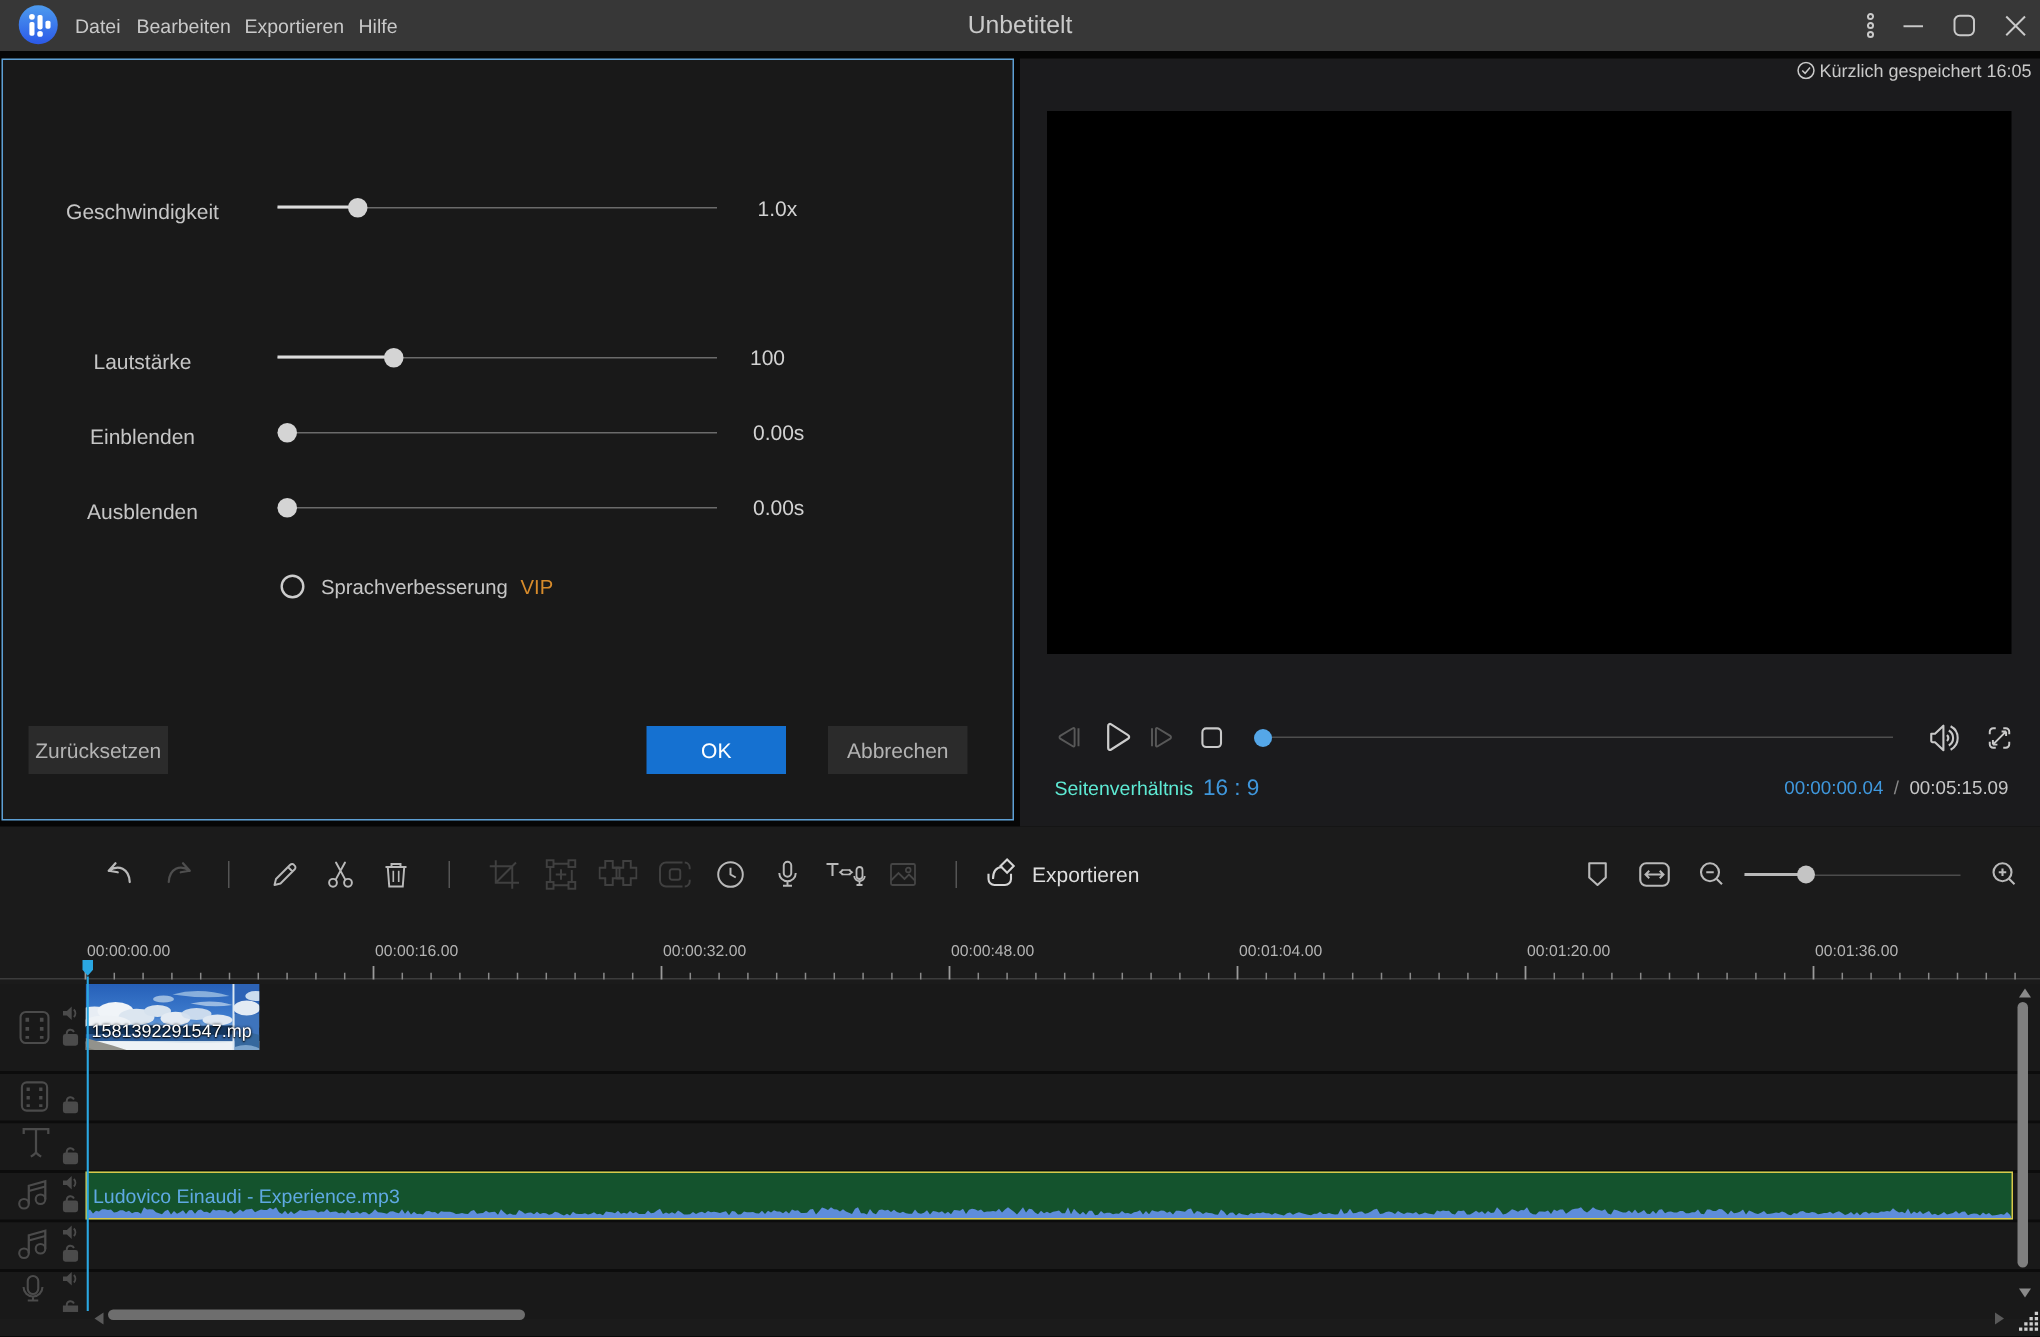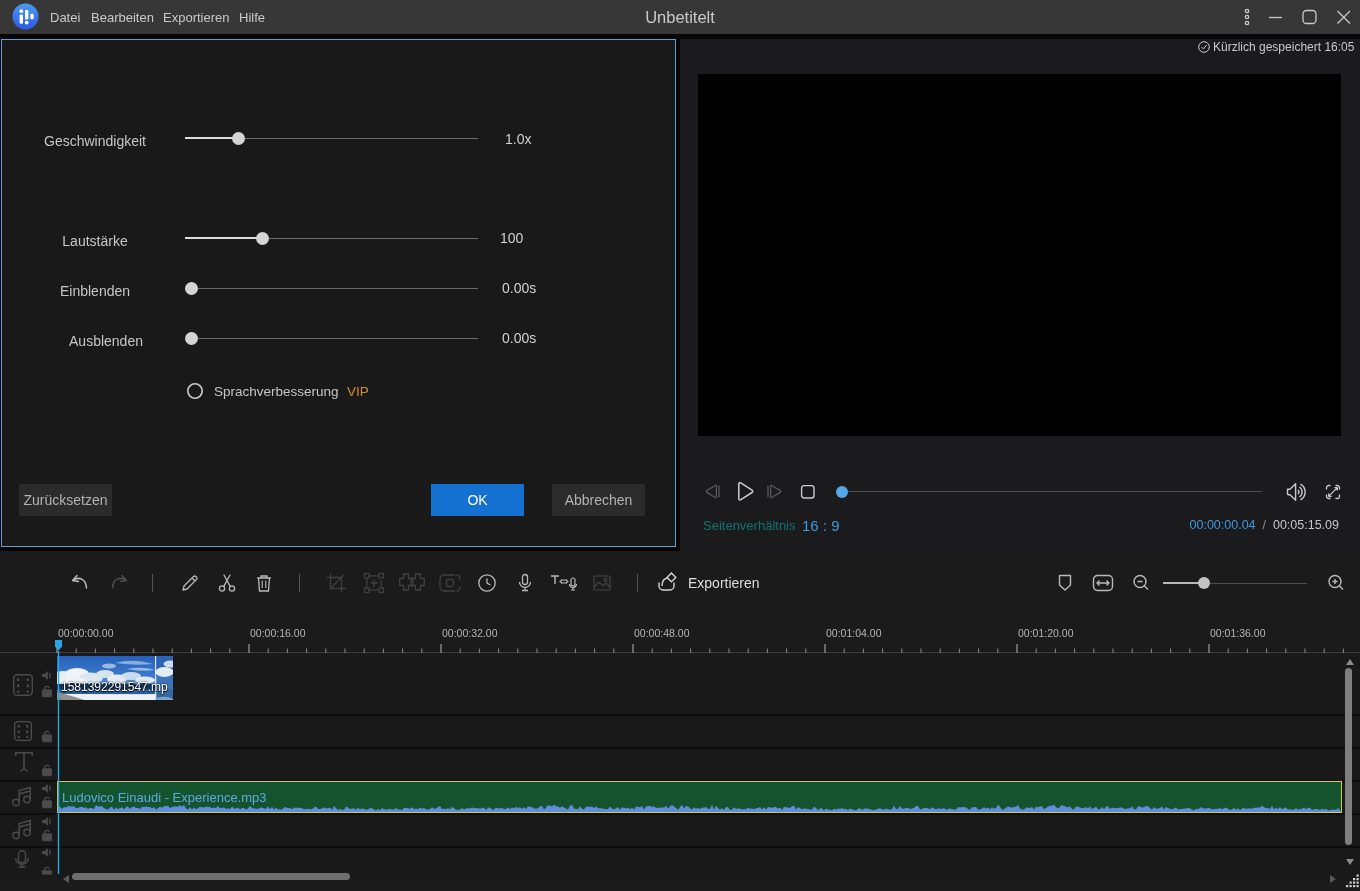--- a/index.html
+++ b/index.html
@@ -89,21 +89,21 @@
     </div>
     <div class="dvalue" style="left:498px;top:190px">100</div>
 
     <div class="dlabel" style="left:33px;top:243px">Einblenden</div>
     <div class="slider" style="left:183px;top:242px">
       <div class="track"></div>
       <div class="thumb" style="left:0px"></div>
     </div>
     <div class="dvalue" style="left:500px;top:240px">0.00s</div>
 
-    <div class="dlabel" style="left:44px;top:293px">Ausblenden</div>
+    <div class="dlabel" style="left:33px;top:293px">Ausblenden</div>
     <div class="slider" style="left:183px;top:292px">
       <div class="track"></div>
       <div class="thumb" style="left:0px"></div>
     </div>
     <div class="dvalue" style="left:500px;top:290px">0.00s</div>
 
     <svg class="abs" style="left:184px;top:342px" width="18" height="18" viewBox="0 0 18 18">
       <circle cx="9" cy="9" r="7.2" fill="none" stroke="#cccccc" stroke-width="1.6"></circle>
     </svg>
     <div class="abs" style="left:212px;top:344px;font-size:13.5px;color:#c6c6c6">Sprachverbesserung</div>
@@ -157,21 +157,21 @@
     </svg>
 
     <svg class="abs" style="left:634px;top:3px" width="18" height="18" viewBox="0 0 18 18">
       <g fill="none" stroke="#c9c9c9" stroke-width="1.3">
         <path d="M11.5 2.5 H13.2 A2.3 2.3 0 0 1 15.5 4.8 V6.5 M15.5 11.5 V13.2 A2.3 2.3 0 0 1 13.2 15.5 H11.5 M6.5 15.5 H4.8 A2.3 2.3 0 0 1 2.5 13.2 V11.5 M2.5 6.5 V4.8 A2.3 2.3 0 0 1 4.8 2.5 H6.5"></path>
         <path d="M4.6 13.4 L13.4 4.6 M13.4 4.6 H10.4 M13.4 4.6 V7.6 M4.6 13.4 H7.6 M4.6 13.4 V10.4"></path>
       </g>
     </svg>
   </div>
 
-  <div class="abs" style="left:703px;top:518px;font-size:13px;color:#0f766e">Seitenverhältnis</div>
+  <div class="abs" style="left:703px;top:518px;font-size:13px;color:#5eead4">Seitenverhältnis</div>
   <div class="abs" style="left:802px;top:517px;font-size:15px;color:#3f97dc">16 : 9</div>
   <div class="abs" style="right:21px;top:518px;font-size:12.5px;color:#3f97dc">00:00:00.04&nbsp; <span style="color:#8a8a8a">/</span>&nbsp; <span style="color:#c6c6c6">00:05:15.09</span></div>
 
   <div class="abs" id="timeline">
 
     <div id="toolbar" class="abs" style="left:0;top:0;width:1360px;height:60px">
 
       <svg class="abs" style="left:69px;top:21px" width="22" height="22" viewBox="0 0 22 22">
         <path d="M3.5 8.5 L8 3.5 M3.5 8.5 L9.5 9.5 M3.5 8.5 C10 4 17 7 17.5 16" fill="none" stroke="#b9b9b9" stroke-width="1.5" stroke-linecap="round"></path>
       </svg>

